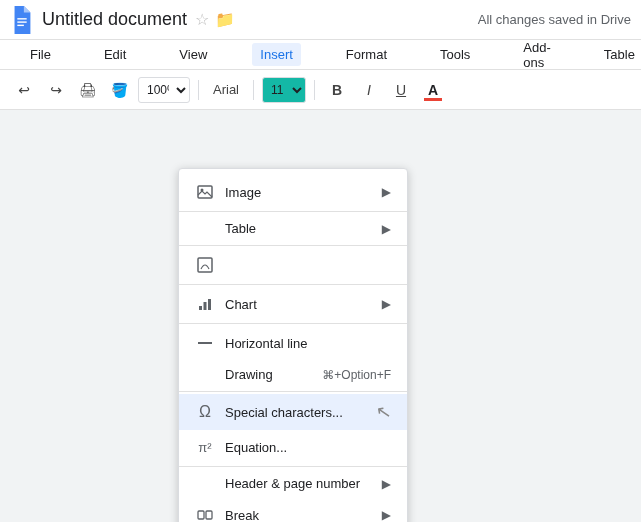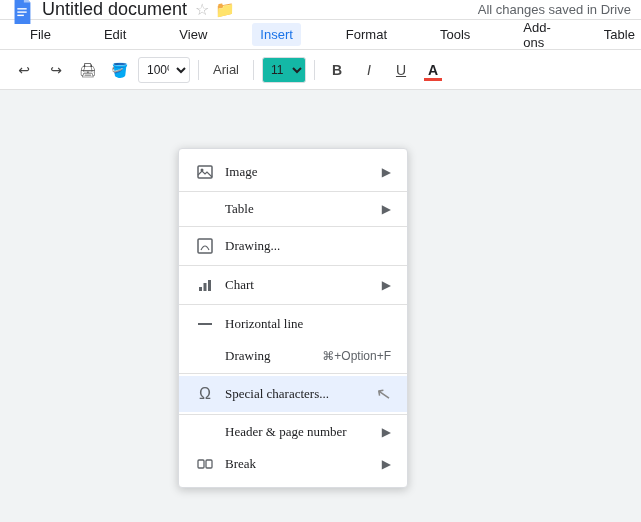--- a/index.html
+++ b/index.html
@@ -9,21 +9,21 @@
       background: #f1f3f4;
       width: 641px;
       height: 522px;
       overflow: hidden;
       position: relative;
     }
 
     
     .title-bar {
       background: #fff;
-      height: 20px;
+      height: 40px;
       display: flex;
       align-items: center;
       padding: 0 10px;
       border-bottom: 1px solid #e0e0e0;
     }
     .doc-icon {
       width: 24px;
       height: 28px;
       margin-right: 8px;
       flex-shrink: 0;
@@ -182,21 +182,20 @@
       display: flex;
       align-items: center;
       justify-content: center;
       flex-shrink: 0;
       color: #5f6368;
       font-size: 14px;
     }
     .dropdown-item .item-label {
       flex: 1;
       color: #202124;
-      font-family: Liberation Serif, serif;
     }
     .dropdown-item .item-shortcut {
       font-size: 12px;
       color: #5f6368;
       margin-left: 36px;
     }
     .dropdown-item .arrow {
       font-size: 12px;
       color: #5f6368;
       margin-left: 10px;
@@ -285,21 +284,20 @@
     </div>
 
     <div class="menu-section">
       <div class="dropdown-item">
         <span class="item-icon">
           <svg width="16" height="16" viewBox="0 0 16 16" fill="none">
             <rect x="1" y="1" width="14" height="14" rx="1" stroke="#5f6368" stroke-width="1.5" fill="none"></rect>
             <path d="M4 12 Q8 4 12 12" stroke="#5f6368" stroke-width="1.2" fill="none"></path>
           </svg>
         </span>
-        <span class="item-label">Drawing...</span>
       </div>
     </div>
 
     <div class="menu-section">
       <div class="dropdown-item">
         <span class="item-icon">
           <svg width="16" height="16" viewBox="0 0 16 16" fill="none">
             <rect x="2" y="10" width="3" height="4" fill="#5f6368"></rect>
             <rect x="6.5" y="6" width="3" height="8" fill="#5f6368"></rect>
             <rect x="11" y="3" width="3" height="11" fill="#5f6368"></rect>
@@ -326,20 +324,24 @@
       </div>
     </div>
 
     <div class="menu-section">
       <div class="dropdown-item highlighted">
         <span class="item-icon" style="font-size:16px;color:#5f6368;">Ω</span>
         <span class="item-label">Special characters...</span>
 
         <span style="margin-left:4px;color:#888;font-size:18px;transform:rotate(-10deg);display:inline-block;">↖</span>
       </div>
+      <div class="dropdown-item">
+        <span class="item-icon" style="font-size:13px;color:#5f6368;">π²</span>
+        <span class="item-label">Equation...</span>
+      </div>
     </div>
 
     <div class="menu-section">
       <div class="dropdown-item">
         <span class="no-icon"></span>
         <span class="item-label">Header &amp; page number</span>
         <span class="arrow">▶</span>
       </div>
       <div class="dropdown-item">
         <span class="item-icon">

